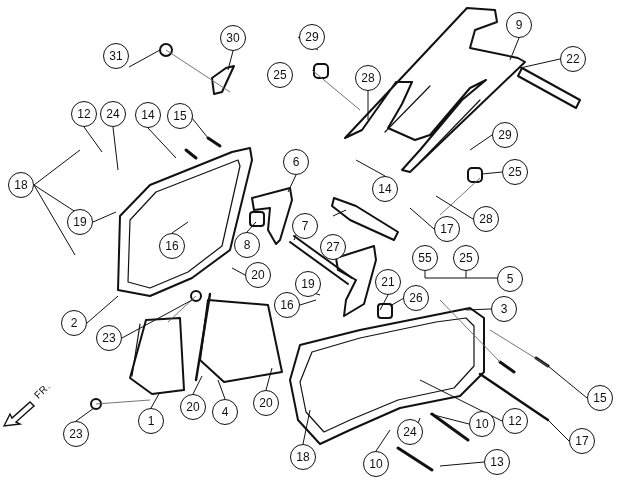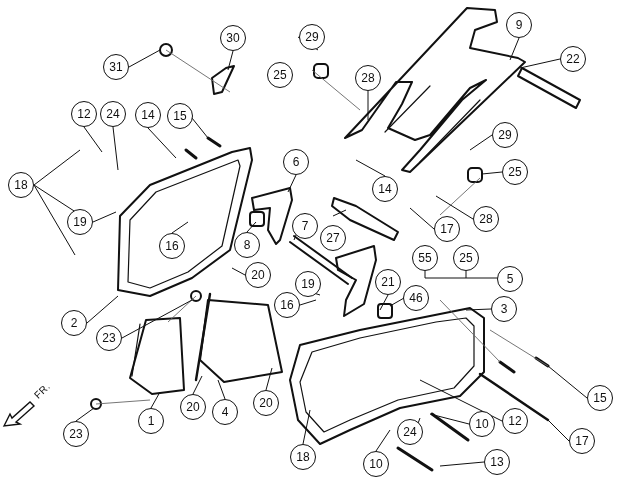--- a/index.html
+++ b/index.html
@@ -72,51 +72,51 @@
       <path d="M129,67 L160,50 M233,51 L228,70 M298,37 L318,50 M368,91 L368,120 M519,38 L510,60 M560,59 L520,68 M84,127 L102,152 M113,127 L118,170 M148,128 L176,158 M180,103 L208,138 M34,185 L80,150 M34,185 L88,220 M34,185 L75,255 M93,222 L116,212 M172,233 L188,222 M296,175 L288,192 M305,213 L294,240 M247,232 L256,222 M333,216 L346,210 M385,176 L356,160 M434,229 L410,208 M492,135 L470,150 M502,172 L482,174 M473,219 L436,196 M425,271 L425,278 L510,278 M466,271 L466,278 M245,275 L232,268 M298,288 L320,295 M300,305 L316,300 M388,295 L380,310 M404,298 L390,306 M491,309 L466,310 M87,323 L118,296 M122,338 L192,300 M193,394 L202,376 M225,399 L218,380 M266,390 L272,368 M151,408 L160,392 M76,421 L94,408 M587,398 L548,366 M502,421 L420,380 M569,441 L548,420 M469,424 L430,414 M410,445 L420,418 M376,451 L390,430 M484,462 L440,466 M303,444 L310,410"></path>
     </g>
   </svg>
 
   <svg class="fr" viewBox="0 0 50 42">
     <path d="M2,38 L8,26 L10,30 L28,14 L32,18 L14,34 L18,36 Z" fill="none" stroke="#111" stroke-width="1.4"></path>
   </svg>
   <span class="fr-label">FR.</span>
 
   <div id="callouts">
-      <div class="callout" style="left: 116px; top: 67px;">31</div>
+      <div class="callout" style="left: 116px; top: 56px;">31</div>
       <div class="callout" style="left: 233px; top: 38px;">30</div>
       <div class="callout" style="left: 312px; top: 37px;">29</div>
       <div class="callout" style="left: 280px; top: 75px;">25</div>
       <div class="callout" style="left: 368px; top: 78px;">28</div>
       <div class="callout" style="left: 519px; top: 25px;">9</div>
       <div class="callout" style="left: 573px; top: 59px;">22</div>
       <div class="callout" style="left: 84px; top: 114px;">12</div>
       <div class="callout" style="left: 113px; top: 114px;">24</div>
       <div class="callout" style="left: 148px; top: 115px;">14</div>
       <div class="callout" style="left: 180px; top: 116px;">15</div>
       <div class="callout" style="left: 21px; top: 185px;">18</div>
       <div class="callout" style="left: 80px; top: 222px;">19</div>
       <div class="callout" style="left: 172px; top: 246px;">16</div>
       <div class="callout" style="left: 296px; top: 162px;">6</div>
       <div class="callout" style="left: 305px; top: 226px;">7</div>
       <div class="callout" style="left: 247px; top: 245px;">8</div>
-      <div class="callout" style="left: 333px; top: 238px;">27</div>
+      <div class="callout" style="left: 333px; top: 247px;">27</div>
       <div class="callout" style="left: 385px; top: 189px;">14</div>
       <div class="callout" style="left: 447px; top: 229px;">17</div>
       <div class="callout" style="left: 505px; top: 135px;">29</div>
       <div class="callout" style="left: 515px; top: 172px;">25</div>
       <div class="callout" style="left: 486px; top: 219px;">28</div>
       <div class="callout" style="left: 425px; top: 258px;">55</div>
       <div class="callout" style="left: 466px; top: 258px;">25</div>
       <div class="callout" style="left: 510px; top: 279px;">5</div>
       <div class="callout" style="left: 258px; top: 275px;">20</div>
       <div class="callout" style="left: 308px; top: 284px;">19</div>
       <div class="callout" style="left: 287px; top: 305px;">16</div>
       <div class="callout" style="left: 388px; top: 282px; text-align: center;">21</div>
-      <div class="callout" style="left: 416px; top: 298px;">46</div>
+      <div class="callout" style="left: 416px; top: 298px;">26</div>
       <div class="callout" style="left: 504px; top: 309px;">3</div>
       <div class="callout" style="left: 74px; top: 323px;">2</div>
       <div class="callout" style="left: 109px; top: 338px;">23</div>
       <div class="callout" style="left: 193px; top: 407px;">20</div>
       <div class="callout" style="left: 225px; top: 412px;">4</div>
       <div class="callout" style="left: 266px; top: 403px;">20</div>
       <div class="callout" style="left: 151px; top: 421px;">1</div>
       <div class="callout" style="left: 76px; top: 434px;">23</div>
       <div class="callout" style="left: 600px; top: 398px;">15</div>
       <div class="callout" style="left: 515px; top: 421px;">12</div>

